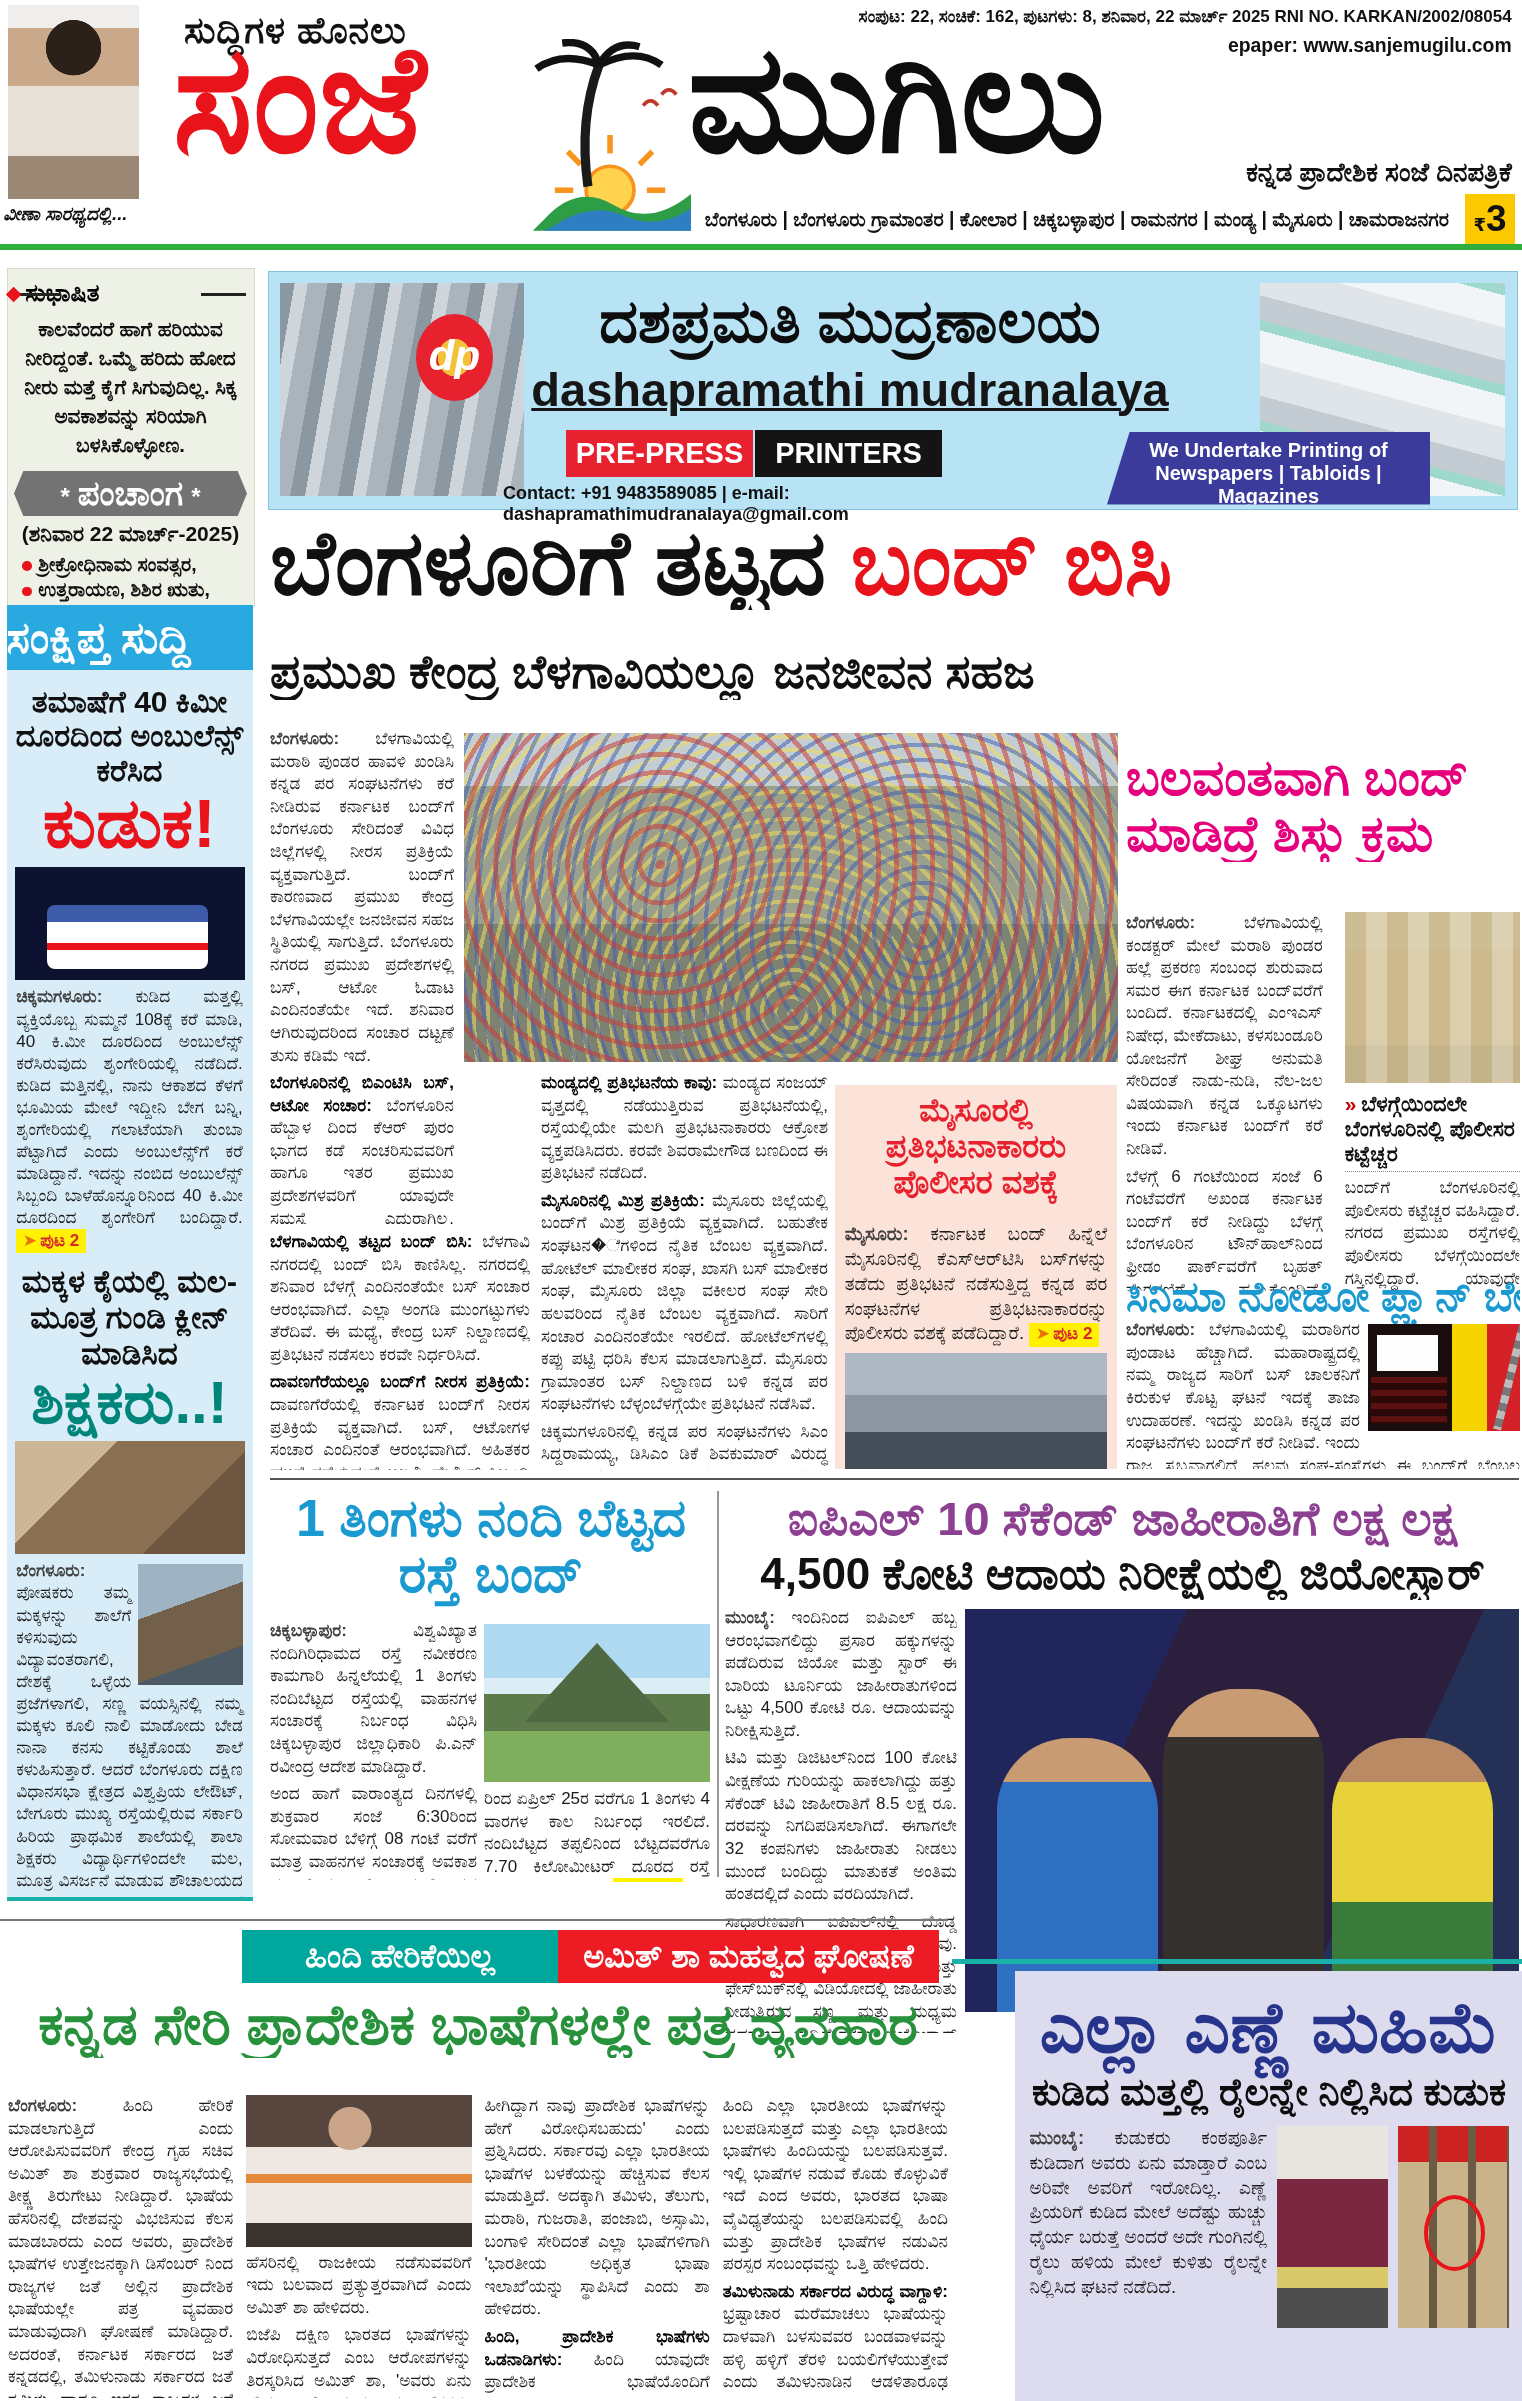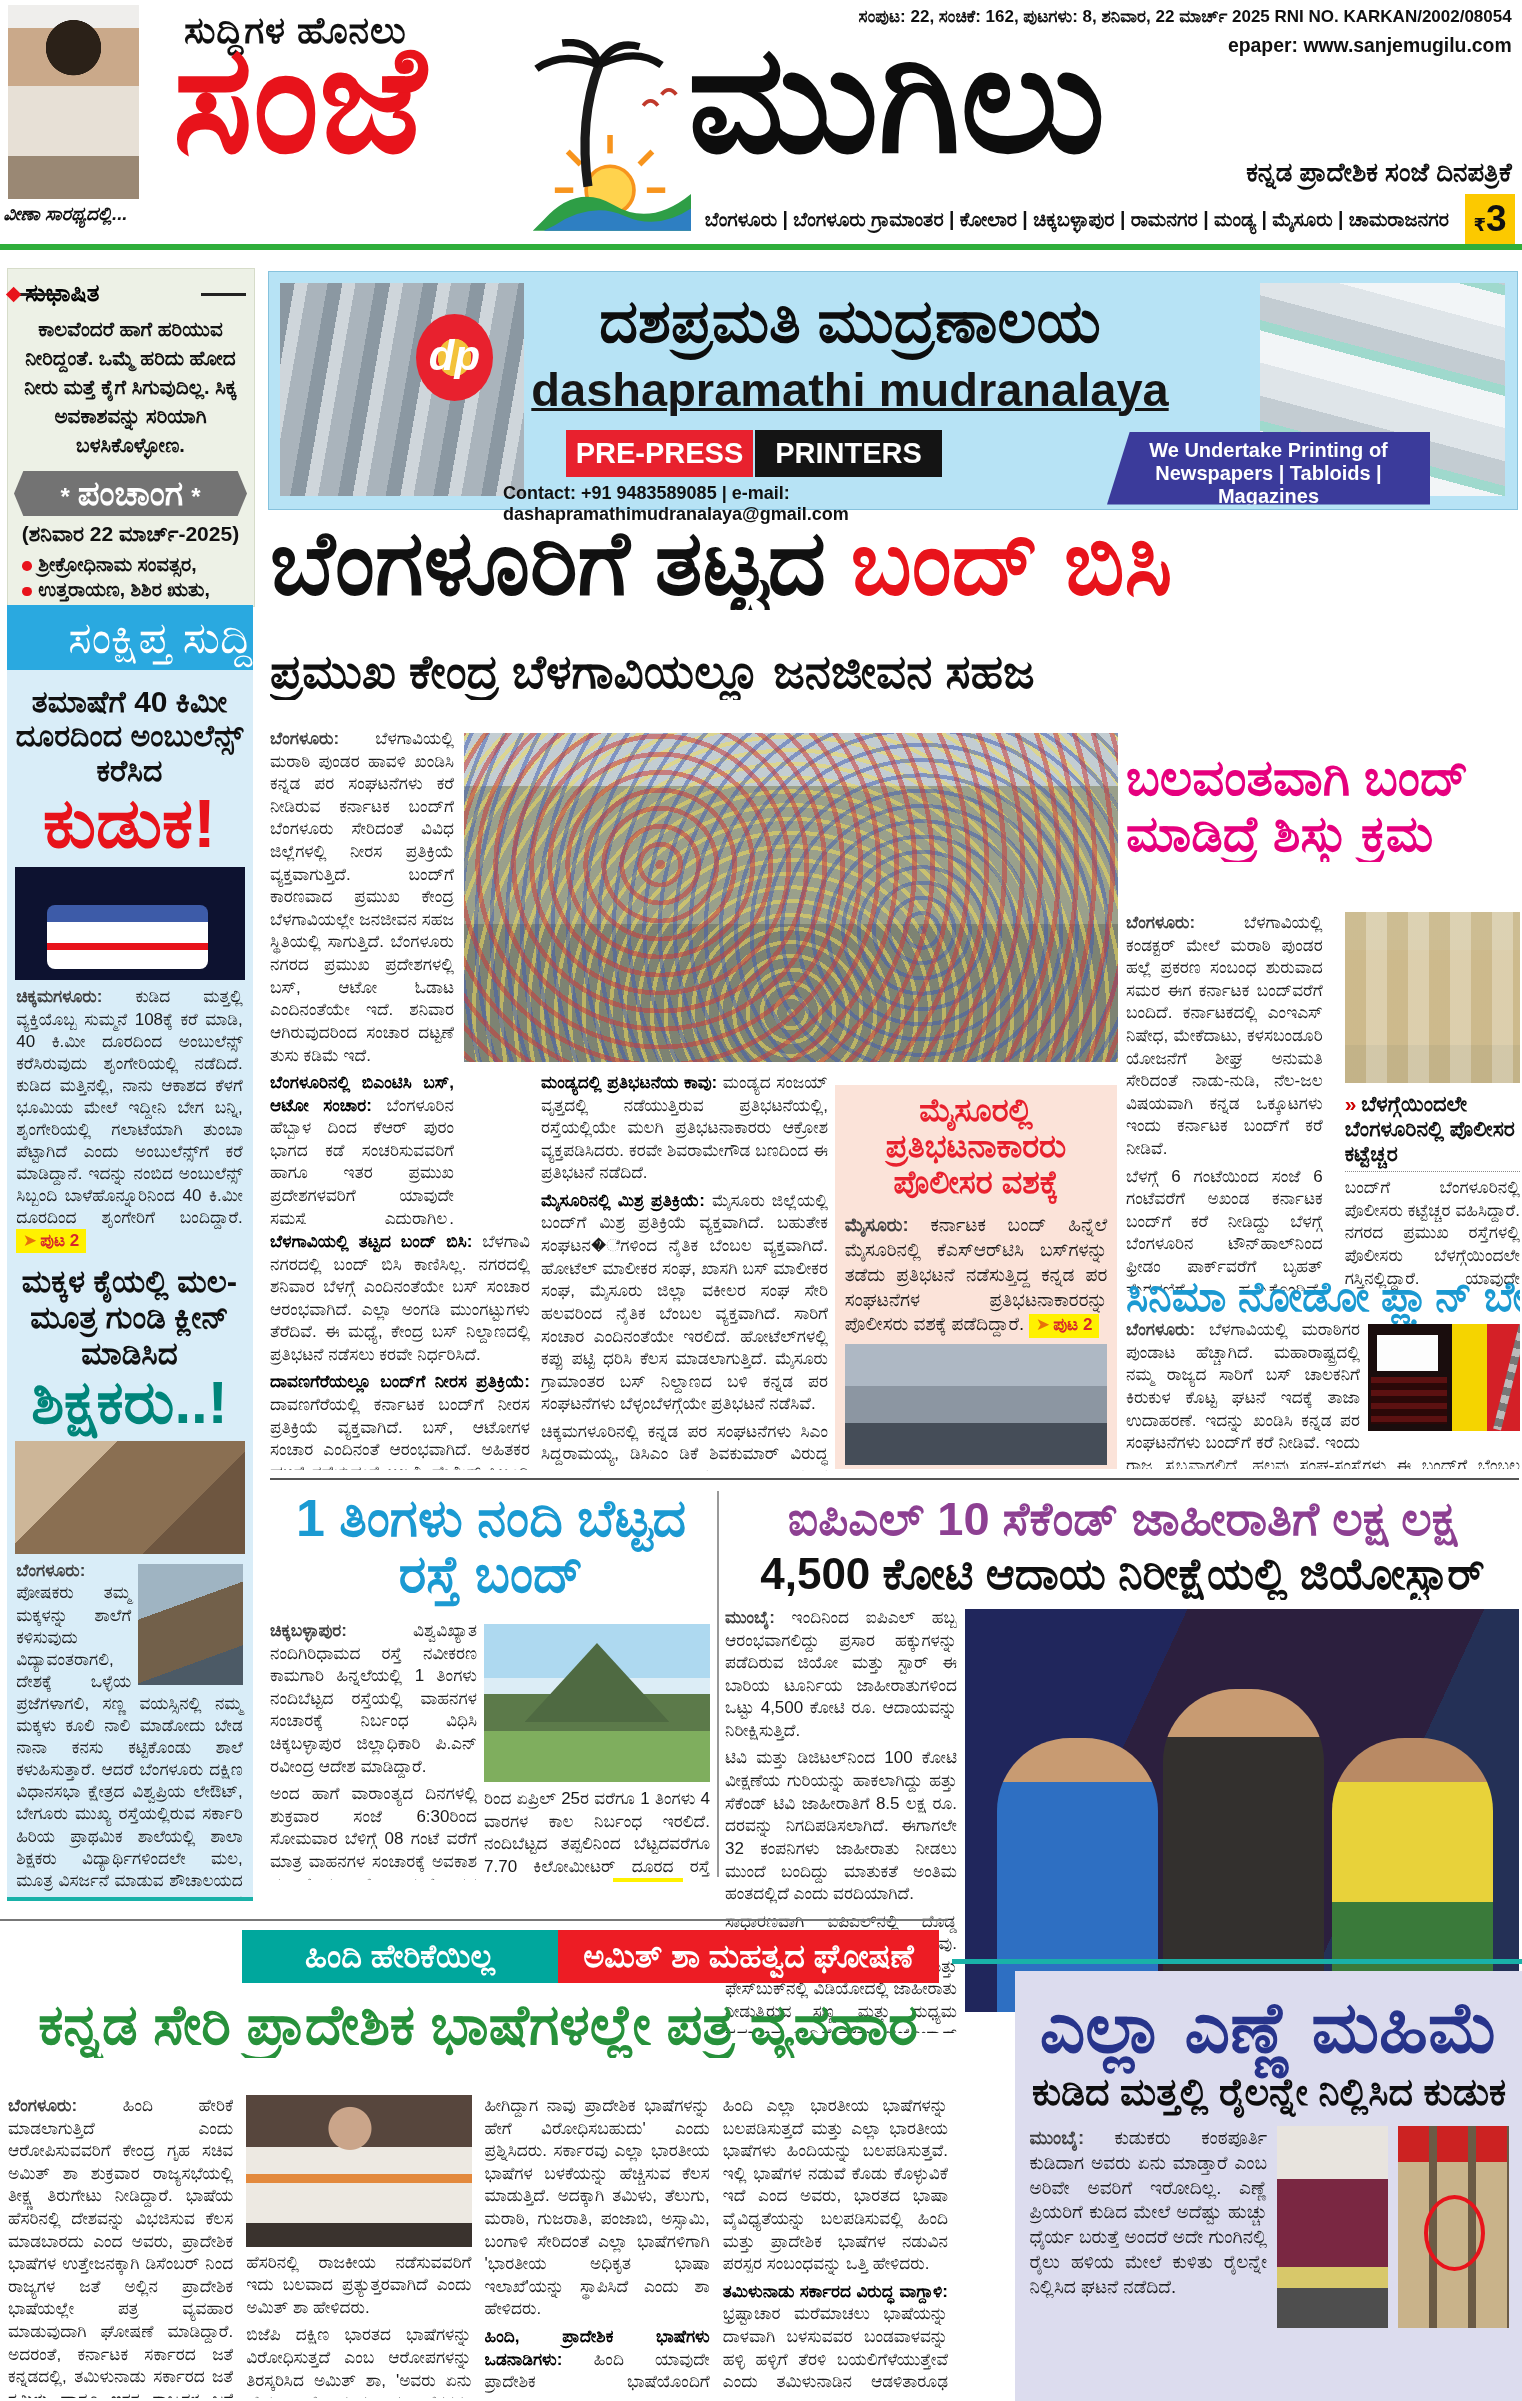--- a/index.html
+++ b/index.html
@@ -61,21 +61,21 @@
   .sub-icon{display:inline-block;width:11.3px;height:11.3px;background:#e8131b;transform:rotate(45deg);margin-right:6.5px}
   .sb-quote{padding:8px 11.3px 0 11.3px;font-size:20px;font-weight:bold;text-align:center;line-height:1.45}
   .pan-ribbon{margin:11.3px 6.5px 0 6.5px;height:45px;background:#737373;color:#fff;font-size:34px;font-weight:bold;
     text-align:center;line-height:45px;clip-path:polygon(4% 0,96% 0,100% 50%,96% 100%,4% 100%,0 50%)}
   .pan-ribbon .st{font-size:24px;vertical-align:middle;margin:0 8px}
   .pan-date{margin-top:6.5px;text-align:center;font-size:21px;font-weight:bold}
   .pan-list{margin:6.5px 0 0 14.5px;padding:0;list-style:none}
   .pan-list li{font-size:19.4px;font-weight:bold;line-height:1.22;margin-bottom:1.6px}
   .dot{display:inline-block;width:9.7px;height:9.7px;border-radius:50%;background:#e8131b;margin-right:6.5px}
   .brief-banner{left:6.5px;top:605px;width:246px;height:65px;background:#2aa9e0;color:#fff;
-    font-size:44px;font-weight:normal;text-align:right;line-height:65px}
+    font-size:44px;font-weight:bold;text-align:left;line-height:65px}
   .brief-box{left:6.5px;top:670px;width:246px;height:1227px;background:#d9edf8;border-bottom:4.8px solid #19b1a8}
   .s1-head{margin-top:14.5px;padding:0 8px;font-size:30px;font-weight:bold;text-align:center;line-height:1.15}
   .s1-red{font-size:69px;font-weight:bold;color:#e8131b;text-align:center;line-height:1.05}
   .ph-amb{margin:6.5px 8px;height:113px;background:#0d1230;position:relative}
   .ph-amb .van{position:absolute;left:14%;bottom:10%;width:70%;height:56%;background:
     linear-gradient(180deg,#3d5ba8 0 26%,#fff 26% 60%,#e8131b 60% 70%,#fff 70%);border-radius:8px}
   .s-body{padding:0 9.7px;font-size:17px;line-height:1.3;text-align:justify;color:#1a1a1a}
   .s2-head{margin-top:11.3px;padding:0 6.5px;font-size:31px;font-weight:bold;text-align:center;line-height:1.15}
   .s2-teal{font-size:60px;font-weight:bold;color:#00857a;text-align:center;line-height:1.05}
   .ph-toilet{margin:6.5px 8px;height:113px;background:linear-gradient(135deg,#cdb698 0 30%,#8a6f52 30% 70%,#6e5640 70%)}
@@ -285,21 +285,21 @@
   <div class="abs colB body-txt ovh">
     <p><span class="lead">ಮಂಡ್ಯದಲ್ಲಿ ಪ್ರತಿಭಟನೆಯ ಕಾವು:</span> <span>ಮಂಡ್ಯದ ಸಂಜಯ್ ವೃತ್ತದಲ್ಲಿ ನಡೆಯುತ್ತಿರುವ ಪ್ರತಿಭಟನೆಯಲ್ಲಿ, ರಸ್ತೆಯಲ್ಲಿಯೇ ಮಲಗಿ ಪ್ರತಿಭಟನಾಕಾರರು ಆಕ್ರೋಶ ವ್ಯಕ್ತಪಡಿಸಿದರು. ಕರವೇ ಶಿವರಾಮೇಗೌಡ ಬಣದಿಂದ ಈ ಪ್ರತಿಭಟನೆ ನಡೆದಿದೆ.</span></p>
     <p><span class="lead">ಮೈಸೂರಿನಲ್ಲಿ ಮಿಶ್ರ ಪ್ರತಿಕ್ರಿಯೆ:</span> <span>ಮೈಸೂರು ಜಿಲ್ಲೆಯಲ್ಲಿ ಬಂದ್‌ಗೆ ಮಿಶ್ರ ಪ್ರತಿಕ್ರಿಯೆ ವ್ಯಕ್ತವಾಗಿದೆ. ಬಹುತೇಕ ಸಂಘಟನ�ೆಗಳಿಂದ ನೈತಿಕ ಬೆಂಬಲ ವ್ಯಕ್ತವಾಗಿದೆ. ಹೋಟೆಲ್ ಮಾಲೀಕರ ಸಂಘ, ಖಾಸಗಿ ಬಸ್ ಮಾಲೀಕರ ಸಂಘ, ಮೈಸೂರು ಜಿಲ್ಲಾ ವಕೀಲರ ಸಂಘ ಸೇರಿ ಹಲವರಿಂದ ನೈತಿಕ ಬೆಂಬಲ ವ್ಯಕ್ತವಾಗಿದೆ. ಸಾರಿಗೆ ಸಂಚಾರ ಎಂದಿನಂತೆಯೇ ಇರಲಿದೆ. ಹೋಟೆಲ್‌ಗಳಲ್ಲಿ ಕಪ್ಪು ಪಟ್ಟಿ ಧರಿಸಿ ಕೆಲಸ ಮಾಡಲಾಗುತ್ತಿದೆ. ಮೈಸೂರು ಗ್ರಾಮಾಂತರ ಬಸ್ ನಿಲ್ದಾಣದ ಬಳಿ ಕನ್ನಡ ಪರ ಸಂಘಟನೆಗಳು ಬೆಳ್ಳಂಬೆಳಗ್ಗೆಯೇ ಪ್ರತಿಭಟನೆ ನಡೆಸಿವೆ.</span></p>
     <p><span>ಚಿಕ್ಕಮಗಳೂರಿನಲ್ಲಿ ಕನ್ನಡ ಪರ ಸಂಘಟನೆಗಳು ಸಿಎಂ ಸಿದ್ದರಾಮಯ್ಯ, ಡಿಸಿಎಂ ಡಿಕೆ ಶಿವಕುಮಾರ್ ವಿರುದ್ಧ ತೀವ್ರ ಆಕ್ರೋಶ ವ್ಯಕ್ತಪಡಿಸಿವೆ. ಕನ್ನಡಿಗರ ಮೇಲೆ ಹಲ್ಲೆಯಾದರೂ ಈ ಸರ್ಕಾರ ಮೌನವಾಗಿದೆ. ಪೊಲೀಸರ ಮೂಲಕ ಪ್ರತಿಭಟನೆ ಹತ್ತಿಕ್ಕುವ ಕೆಲಸ ಮಾಡುತ್ತಿದ್ದಾರೆ.</span>
       
     </p>
   </div>
 
   <div class="abs pink-box ovh">
     <div class="pink-title">ಮೈಸೂರಲ್ಲಿ ಪ್ರತಿಭಟನಾಕಾರರು ಪೊಲೀಸರ ವಶಕ್ಕೆ</div>
-    <div class="body-txt" style="font-size:18.6px;margin-top:13px">
+    <div class="body-txt" style="font-size:18.6px;margin-top:22px">
       <span class="dl">ಮೈಸೂರು:</span> <span>ಕರ್ನಾಟಕ ಬಂದ್ ಹಿನ್ನೆಲೆ ಮೈಸೂರಿನಲ್ಲಿ ಕೆಎಸ್ಆರ್‌ಟಿಸಿ ಬಸ್‌ಗಳನ್ನು ತಡೆದು ಪ್ರತಿಭಟನೆ ನಡೆಸುತ್ತಿದ್ದ ಕನ್ನಡ ಪರ ಸಂಘಟನೆಗಳ ಪ್ರತಿಭಟನಾಕಾರರನ್ನು ಪೊಲೀಸರು ವಶಕ್ಕೆ ಪಡೆದಿದ್ದಾರೆ.</span>
       <span class="ptag"><span class="ar">➤</span><span>ಪುಟ 2</span></span>
     </div>
     <div class="ph-detain"></div>
   </div>
 
   <div class="abs r-head ovh">ಬಲವಂತವಾಗಿ ಬಂದ್ ಮಾಡಿದ್ರೆ ಶಿಸ್ತು ಕ್ರಮ</div>
   <div class="abs r-cols">
     <div class="r-c1 body-txt">
       <p><span class="dl">ಬೆಂಗಳೂರು:</span> <span>ಬೆಳಗಾವಿಯಲ್ಲಿ ಕಂಡಕ್ಟರ್ ಮೇಲೆ ಮರಾಠಿ ಪುಂಡರ ಹಲ್ಲೆ ಪ್ರಕರಣ ಸಂಬಂಧ ಶುರುವಾದ ಸಮರ ಈಗ ಕರ್ನಾಟಕ ಬಂದ್‌ವರೆಗೆ ಬಂದಿದೆ. ಕರ್ನಾಟಕದಲ್ಲಿ ಎಂಇಎಸ್ ನಿಷೇಧ, ಮೇಕೆದಾಟು, ಕಳಸಬಂಡೂರಿ ಯೋಜನೆಗೆ ಶೀಘ್ರ ಅನುಮತಿ ಸೇರಿದಂತೆ ನಾಡು-ನುಡಿ, ನೆಲ-ಜಲ ವಿಷಯವಾಗಿ ಕನ್ನಡ ಒಕ್ಕೂಟಗಳು ಇಂದು ಕರ್ನಾಟಕ ಬಂದ್‌ಗೆ ಕರೆ ನೀಡಿವೆ.</span></p>

